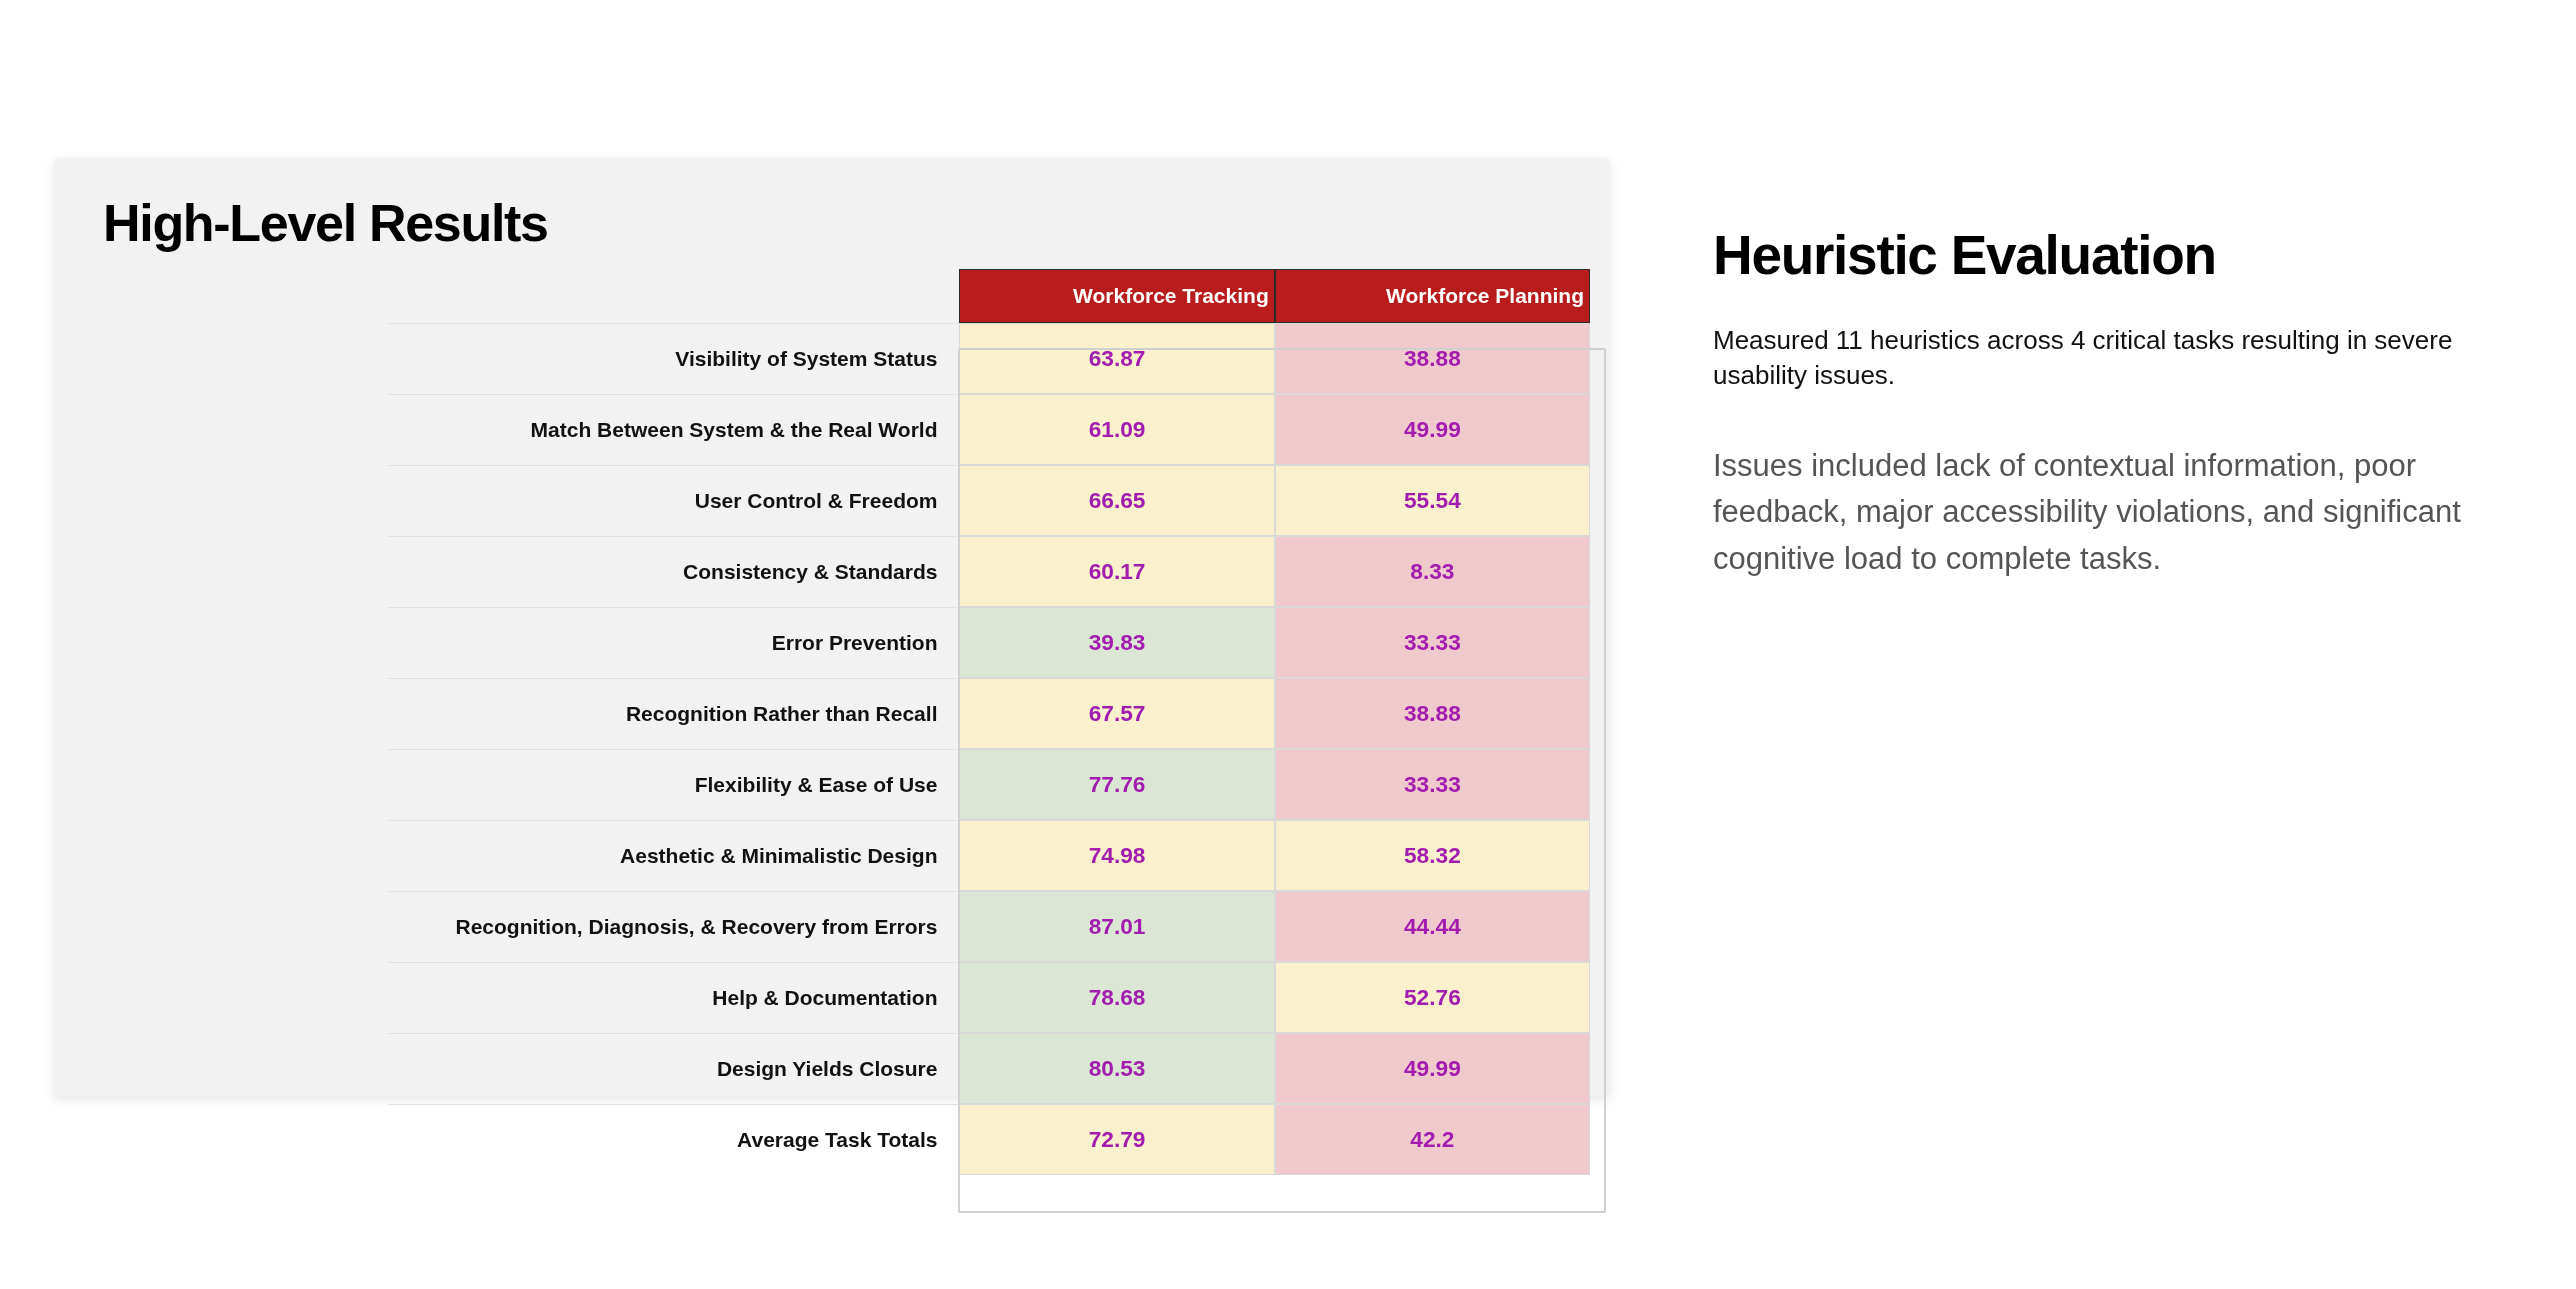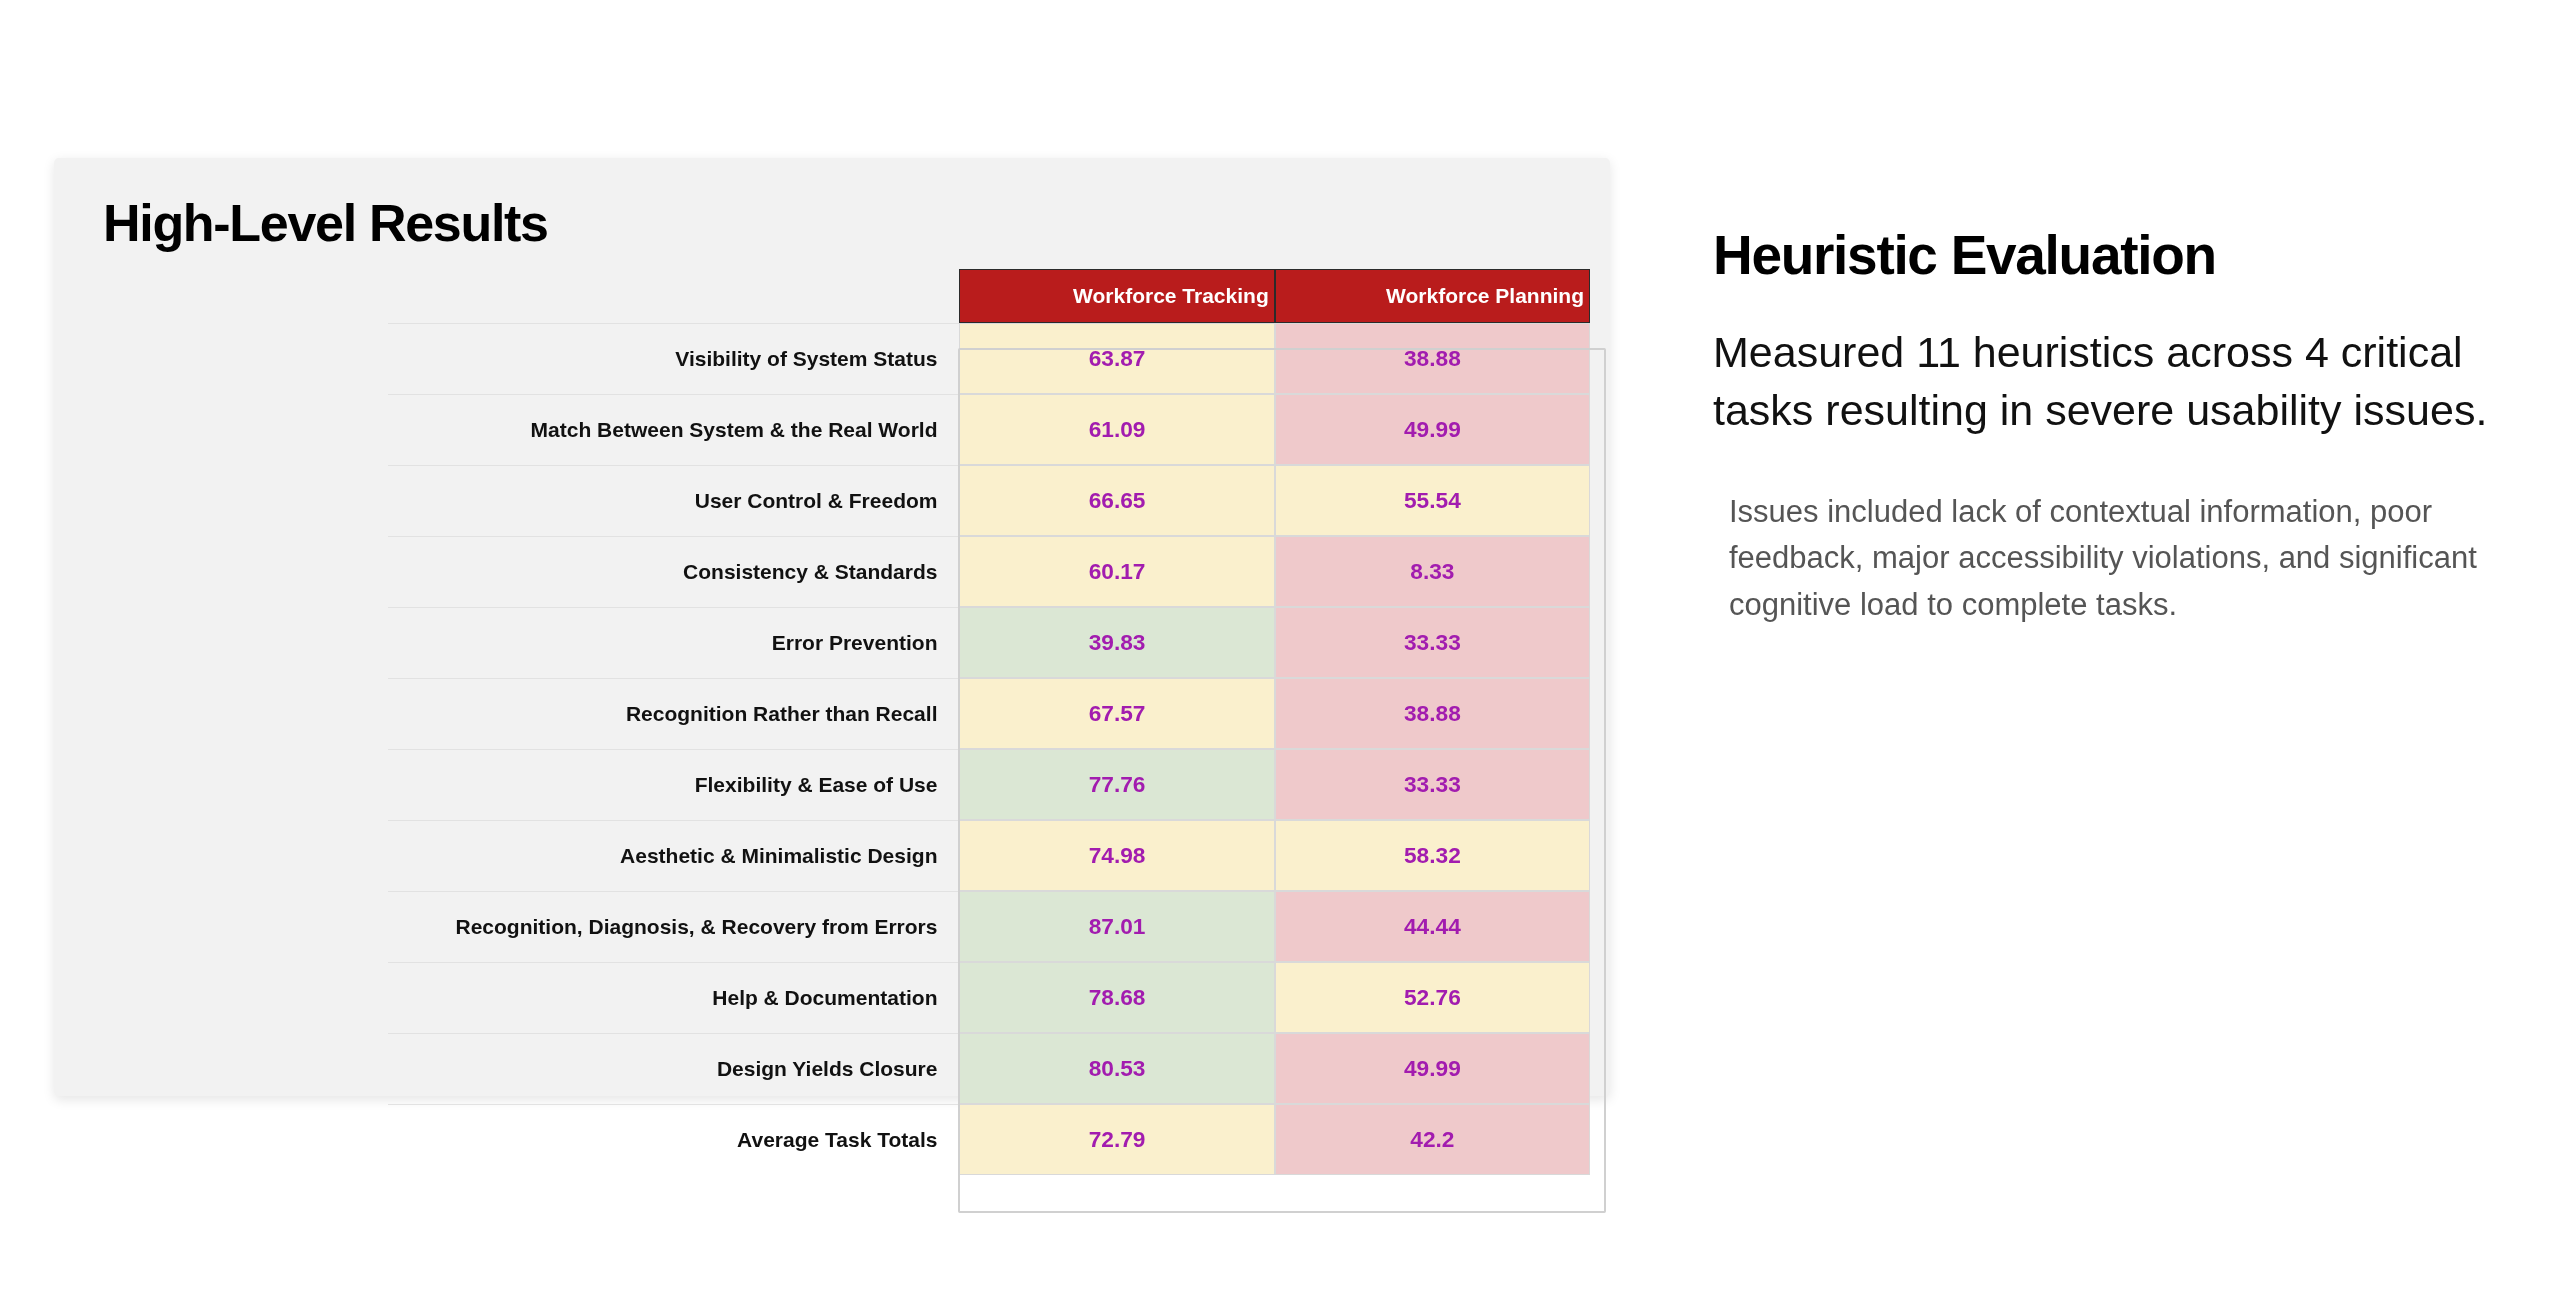--- a/index.html
+++ b/index.html
@@ -112,31 +112,31 @@
   }
   #heading {
     font-size: 55px;
     font-weight: bold;
     letter-spacing: -1.3px;
     color: #000000;
     margin: 0 0 37px 0;
     line-height: 1.1;
   }
   #lede {
-    font-size: 43px;
+    font-size: 26px;
     line-height: 1.35;
     color: #111111;
     margin: 0 0 50px 0;
     max-width: 780px;
   }
   #body-text {
     font-size: 31px;
     line-height: 1.5;
     color: #555555;
-    margin: 16px;
+    margin: 0;
     max-width: 755px;
   }
 </style>
 </head>
 <body>
 
 <div id="results-card">
 
   <div id="results-title">High-Level Results</div>
 

